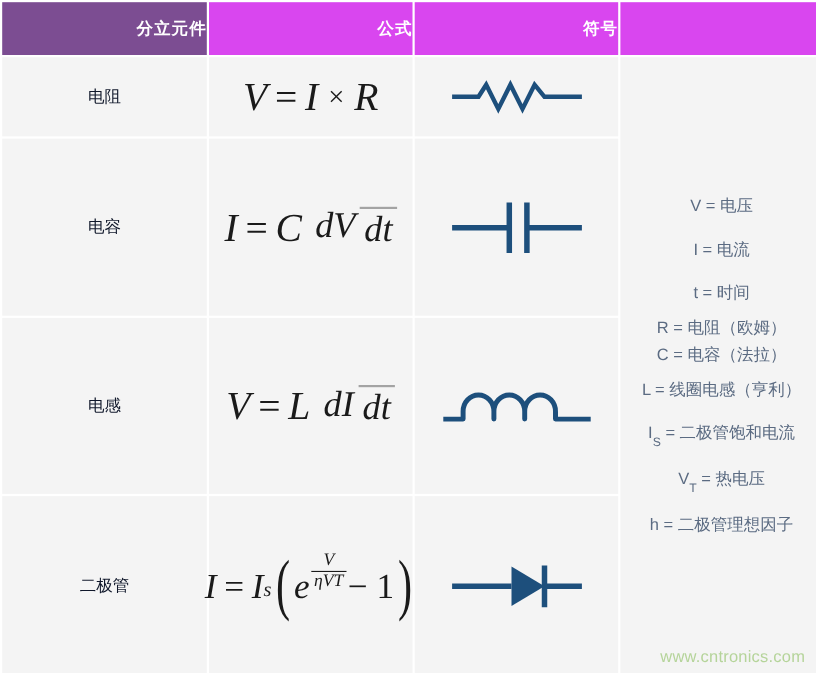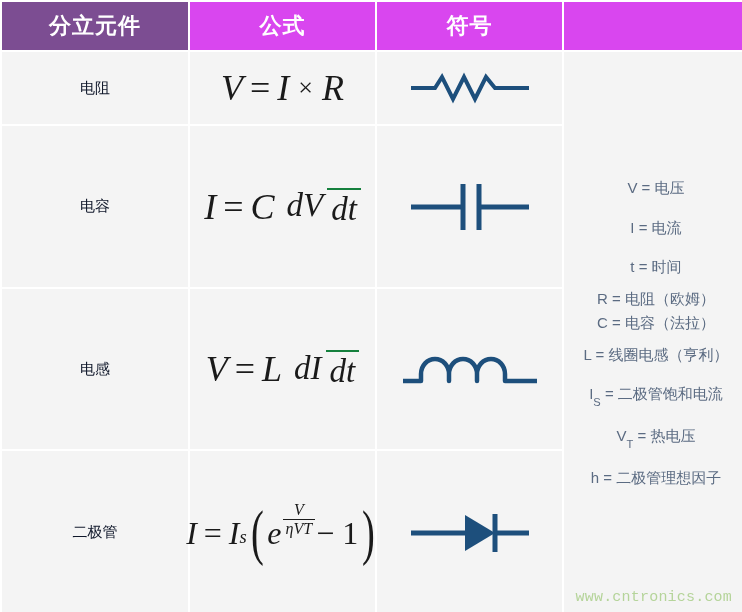--- a/index.html
+++ b/index.html
@@ -29,23 +29,23 @@
     table-layout: fixed;
     background: #ffffff;
   }
 
   
   th {
     padding: 0;
     margin: 0;
     height: 48px;
     vertical-align: middle;
-    text-align: center;
+    text-align: right;
     font-weight: bold;
-    font-size: 22px;
+    font-size: 15px;
     color: #ffffff;
     letter-spacing: 1px;
   }
   th.h-first {
     background: #7c4d92;
   }
   th.h-plain {
     background: #d946ef;
   }
 
@@ -99,21 +99,21 @@
     justify-content: center;
     vertical-align: middle;
     margin-left: 8px;
     font-size: 33px;
   }
   .frac .num {
     padding: 0 4px 2px 4px;
   }
   .frac .den {
     padding: 3px 4px 0 4px;
-    border-top: 2px solid #15803d;
+    border-top: 2px solid #a3a3a3;
   }
   .sub {
     font-size: 0.58em;
     vertical-align: sub;
     position: relative;
     top: 0.28em;
     font-style: italic;
   }
 
   
@@ -178,21 +178,21 @@
     position: relative;
     top: 0.22em;
   }
 
   .watermark {
     position: absolute;
     right: 10px;
     bottom: 6px;
     font-size: 15px;
     color: #b5d49a;
-    font-family: Liberation Mono, monospace;
+    font-family: Liberation Sans, sans-serif;
     letter-spacing: 0.2px;
   }
 </style>
 </head>
 <body>
 
 <div id="table-wrap">
 
   <table class="comp-table">
     <colgroup>

